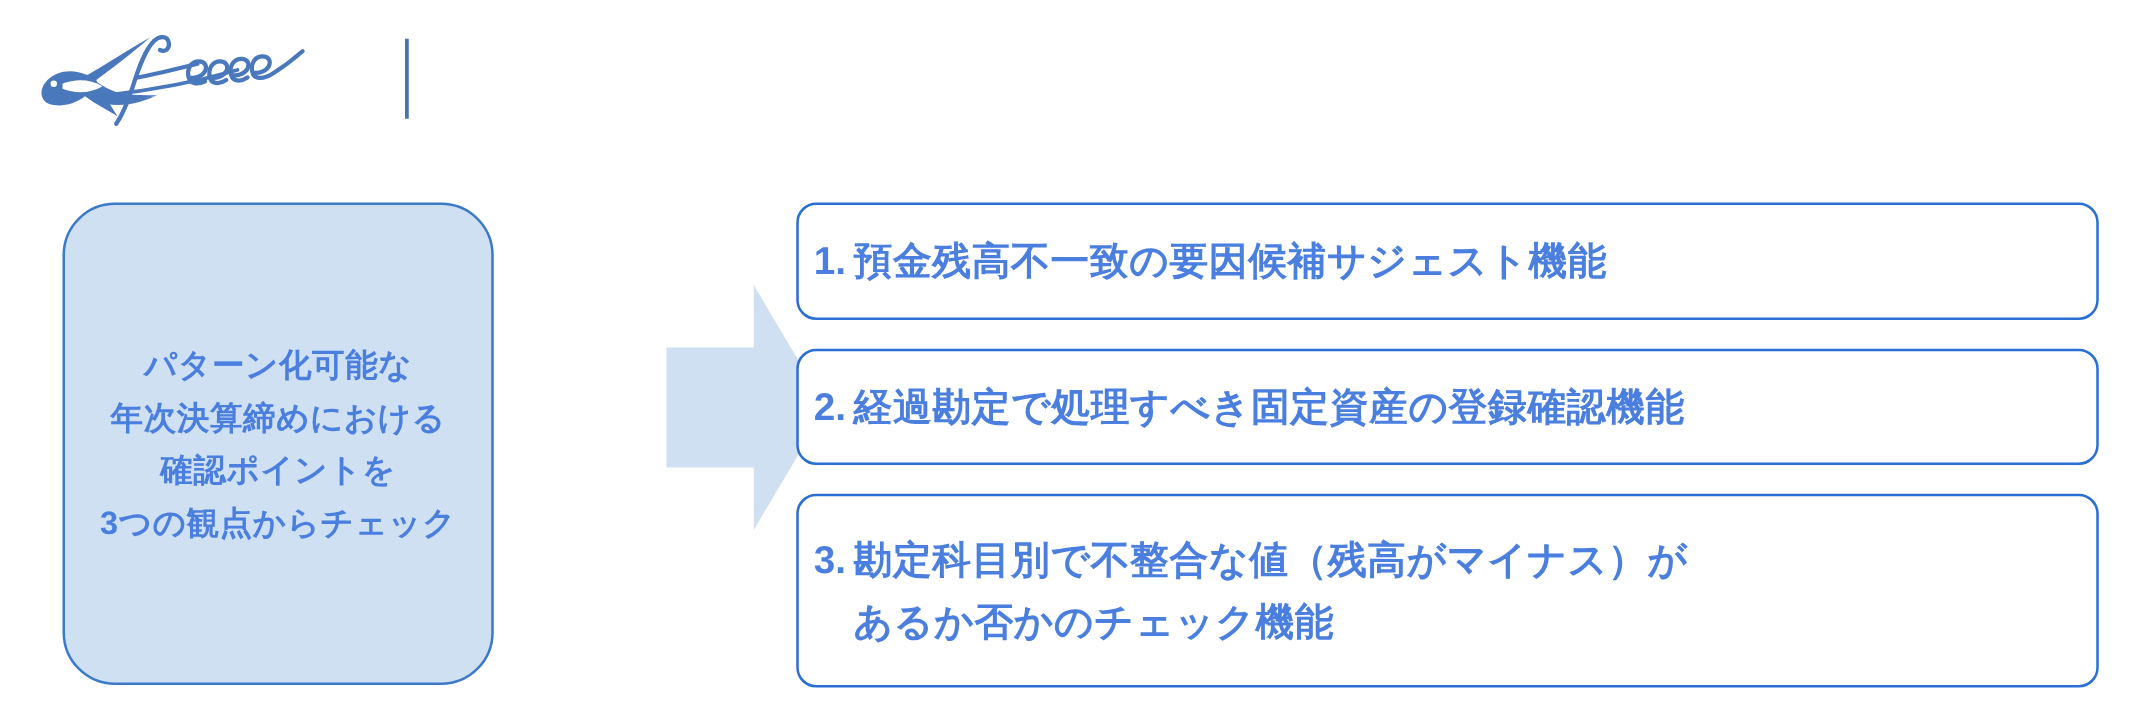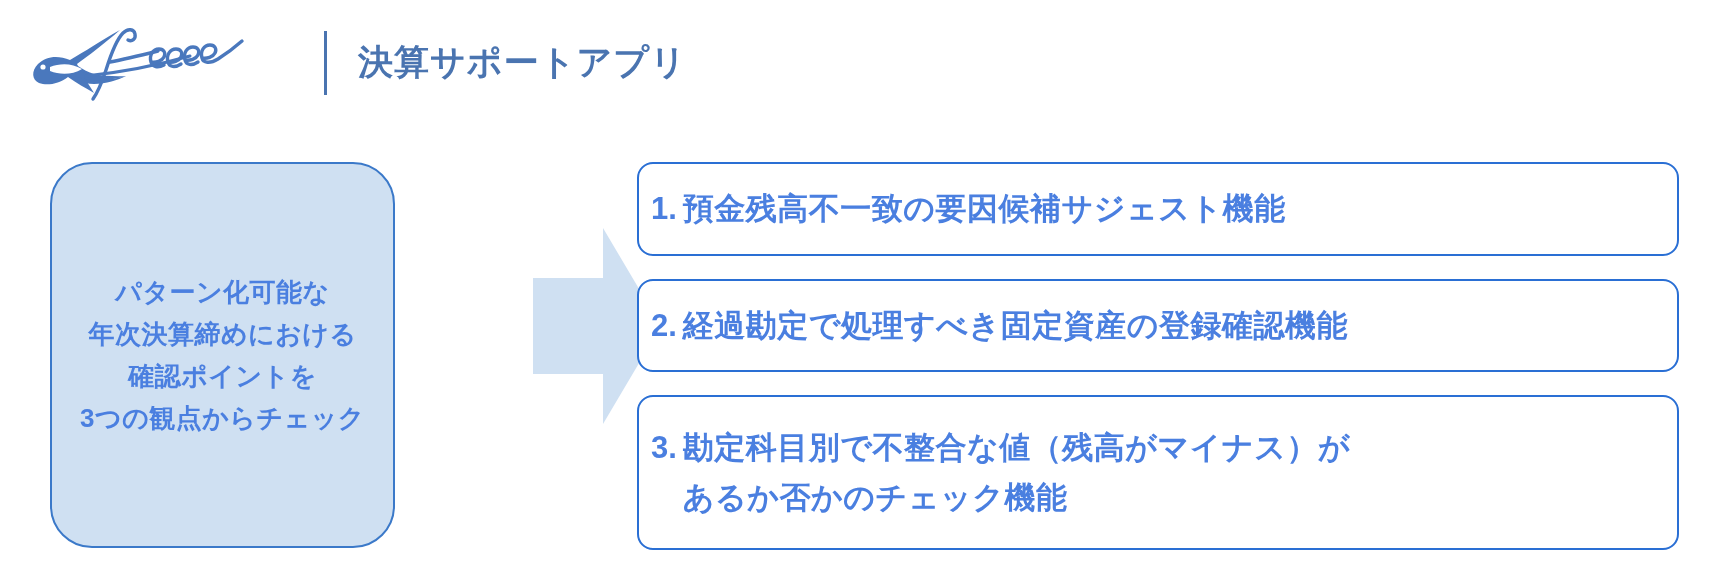--- a/index.html
+++ b/index.html
@@ -164,21 +164,20 @@
         <path d="M171 46 C 169 39, 173 33, 179 33 C 184 33, 186 37, 184 41 C 182 45, 176 47, 171 46
                  C 172 51, 178 52, 184 48"></path>
         <path d="M188 44 C 186 37, 190 31, 196 31 C 201 31, 203 35, 201 39 C 199 43, 193 45, 188 44
                  C 189 49, 196 50, 204 45 C 212 40, 220 34, 228 27"></path>
       </g>
     </svg>
   </div>
 
   <div id="header-divider"></div>
 
-  <div id="app-title">決算サポートアプリ</div>
 </div>
 
 <div id="summary-panel">
   <div id="summary-text">パターン化可能な
 年次決算締めにおける
 確認ポイントを
 3つの観点からチェック</div>
 </div>
 
 <div id="flow-arrow">

